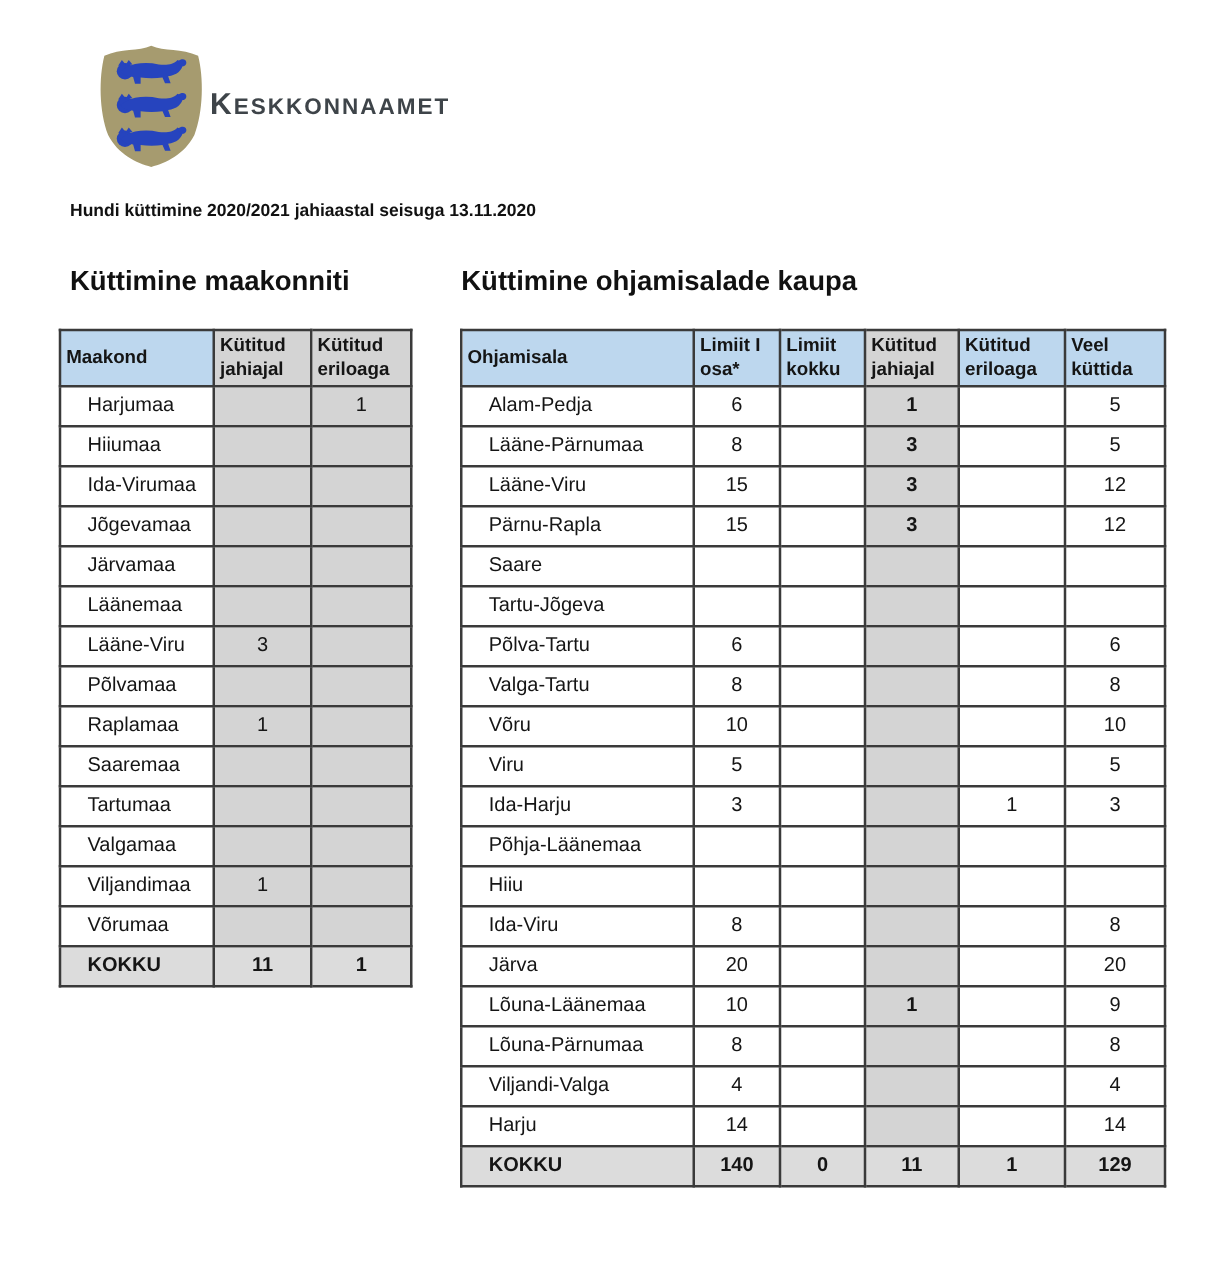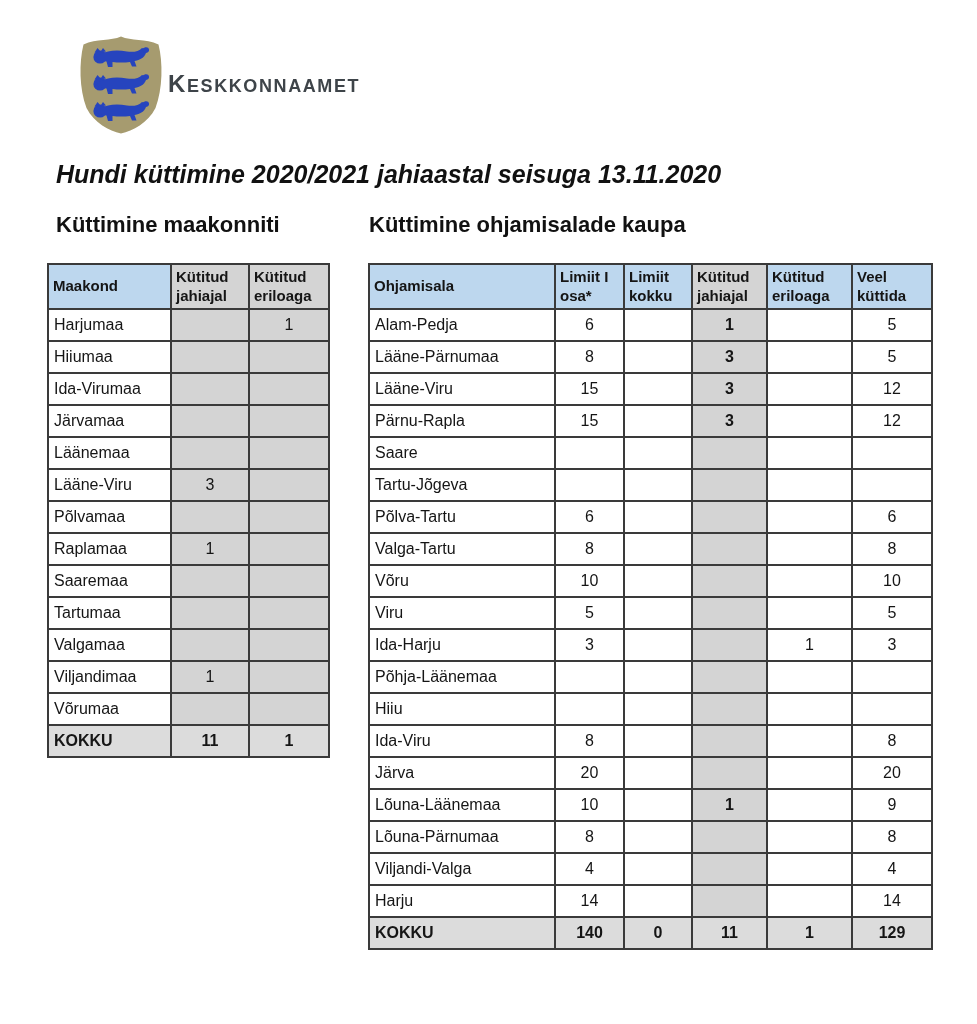--- a/index.html
+++ b/index.html
@@ -17,21 +17,21 @@
   }
   .coat-svg { width: 94px; height: 104px; display: block; }
   .org-name {
     font-weight: bold; color: #3E4449;
     font-size: 18px; letter-spacing: 1.6px;
     padding-bottom: 4px;
   }
   .org-name .org-first { font-size: 24px; }
   .page-title {
     position: absolute; left: 56px; top: 160px;
-    font-size: 25px; font-weight: bold; color: #111; font-style: italic;
+    font-size: 14px; font-weight: bold; color: #111;
   }
   .table-subtitle {
     position: absolute; top: 212px;
     font-size: 22px; font-weight: bold; color: #111;
   }
   #sub-left  { left: 56px; }
   #sub-right { left: 369px; }
 
   table {
     position: absolute; top: 263px;
@@ -47,21 +47,21 @@
   }
   th {
     height: 45px; font-size: 15px; line-height: 1.25;
     text-align: left; vertical-align: middle;
     font-weight: bold; padding: 2px 3px 2px 4px;
   }
   td {
     height: 32px; font-size: 16px;
     vertical-align: middle; padding: 0 4px;
   }
-  td.name-cell { text-align: left; padding-left: 5px; }
+  td.name-cell { text-align: left; padding-left: 21px; }
   td.num-cell  { text-align: center; }
   .blue-h  { background: #BDD7EE; }
   .gray-c  { background: #D4D4D4; }
   td.bold-val { font-weight: bold; }
   tr.total-row td { background: #DCDCDC; font-weight: bold; }
 </style>
 </head>
 <body>
 
 <div class="logo-wrap">
@@ -112,20 +112,25 @@
         <td class="name-cell">Hiiumaa</td>
         <td class="num-cell gray-c"></td>
         <td class="num-cell gray-c"></td>
       </tr>
       <tr>
         <td class="name-cell">Ida-Virumaa</td>
         <td class="num-cell gray-c"></td>
         <td class="num-cell gray-c"></td>
       </tr>
       <tr>
+        <td class="name-cell">Jõgevamaa</td>
+        <td class="num-cell gray-c"></td>
+        <td class="num-cell gray-c"></td>
+      </tr>
+      <tr>
         <td class="name-cell">Järvamaa</td>
         <td class="num-cell gray-c"></td>
         <td class="num-cell gray-c"></td>
       </tr>
       <tr>
         <td class="name-cell">Läänemaa</td>
         <td class="num-cell gray-c"></td>
         <td class="num-cell gray-c"></td>
       </tr>
       <tr>

